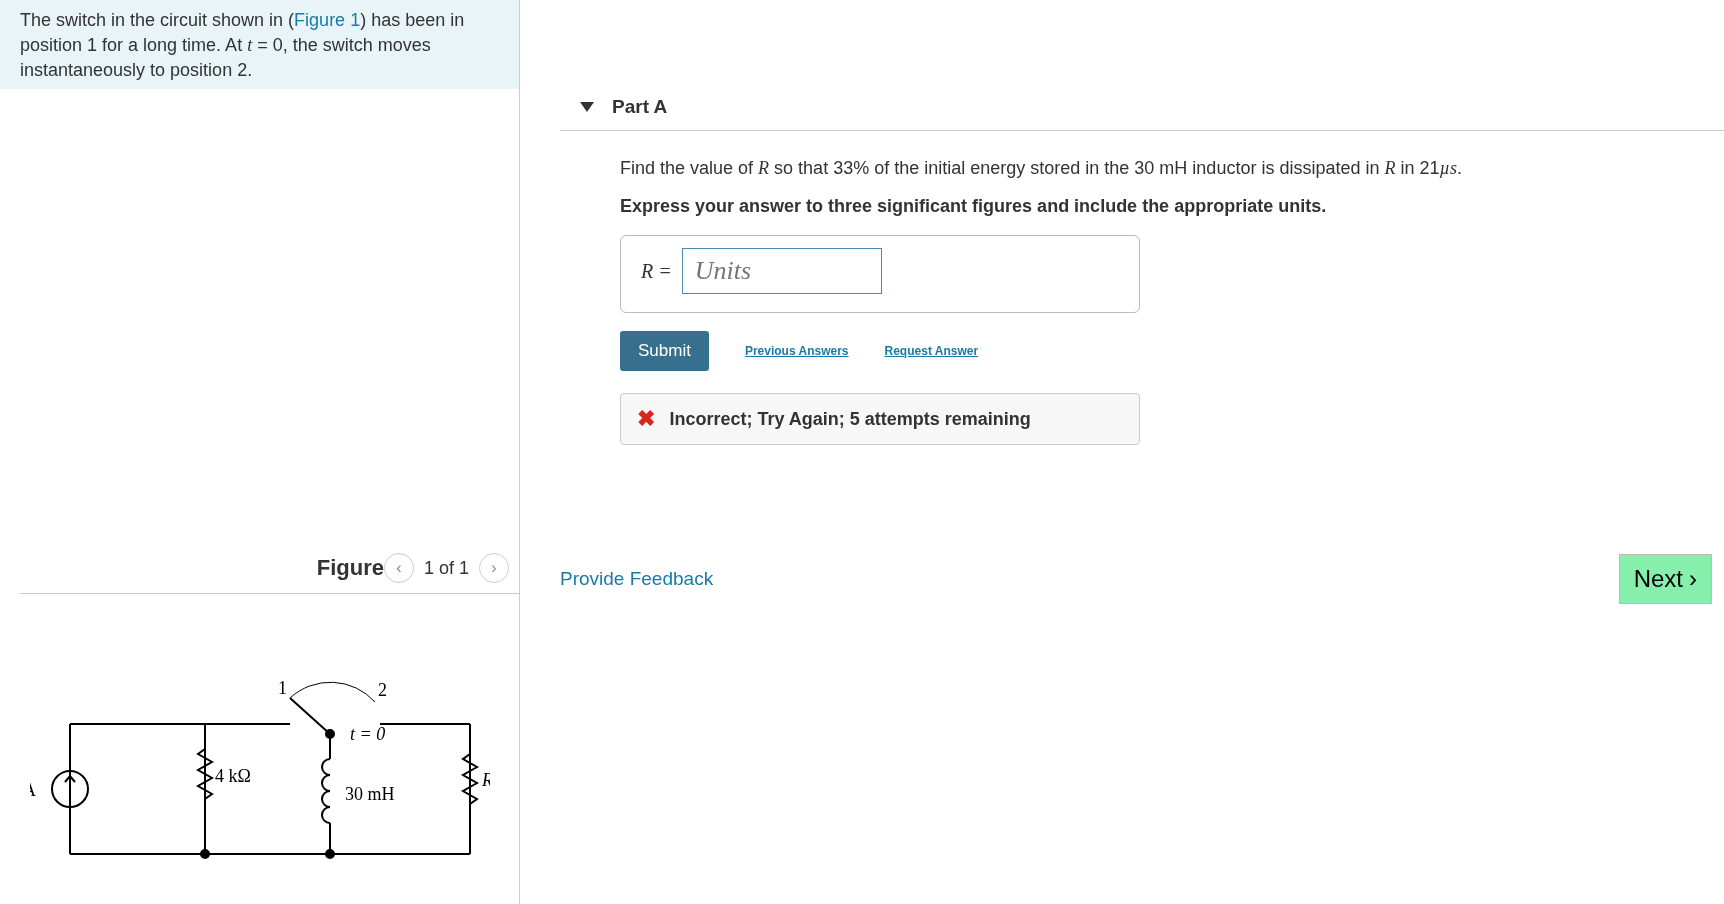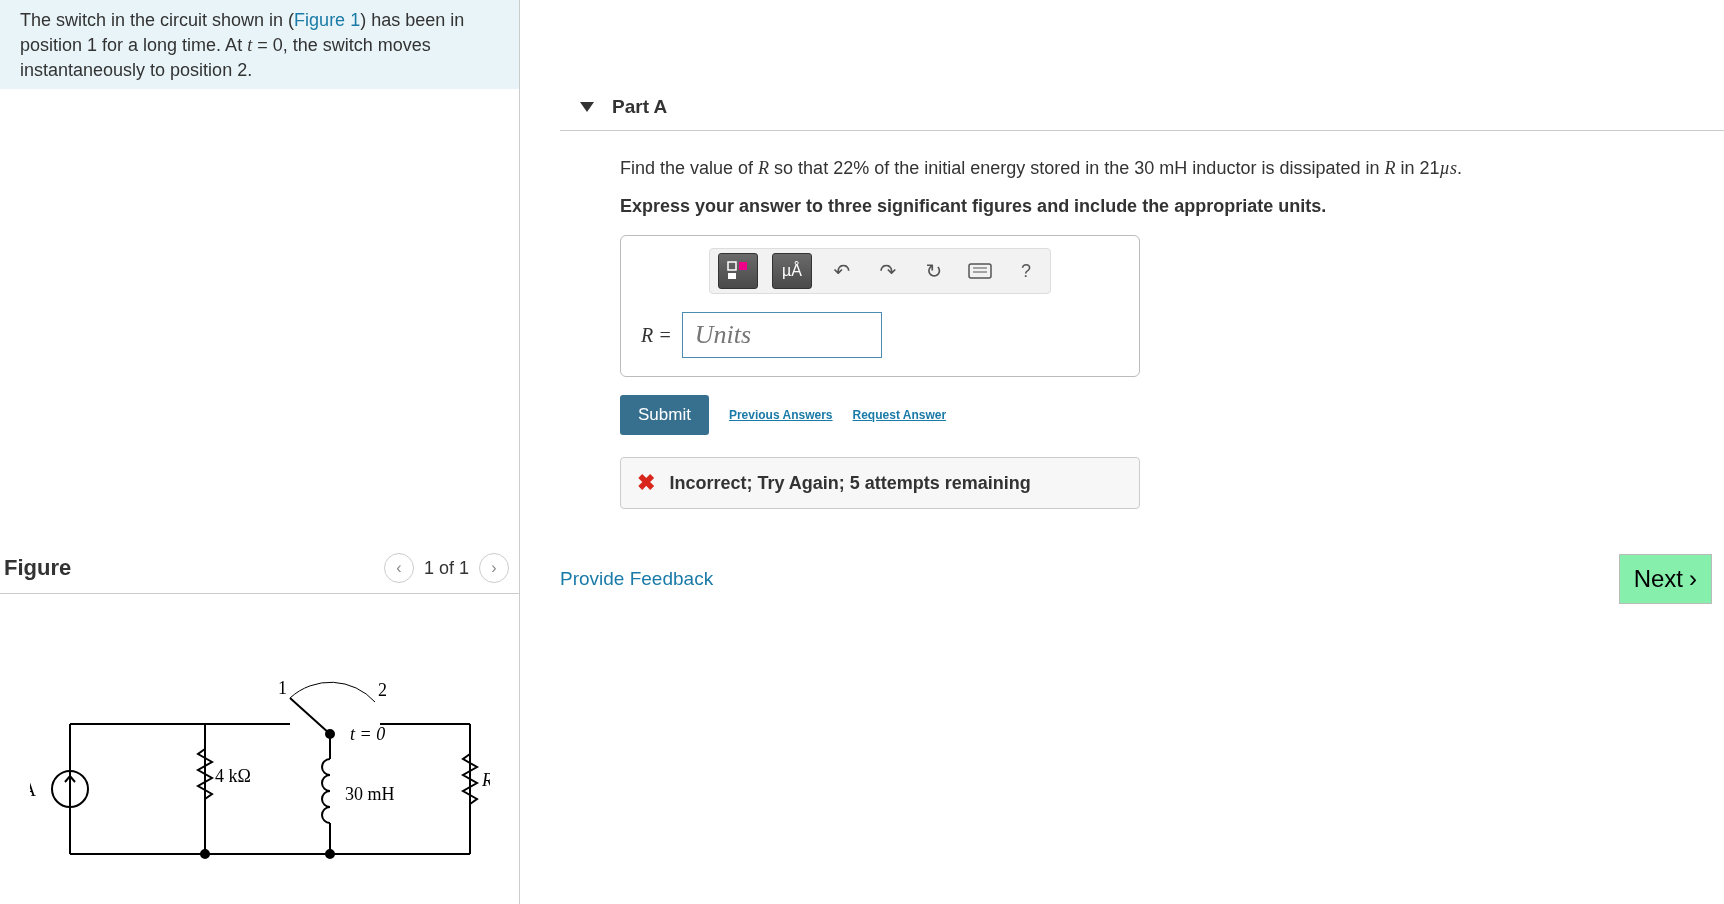--- a/index.html
+++ b/index.html
@@ -28,23 +28,24 @@
   .problem-statement .fig-link { color: #1a7aa8; }
   .problem-statement .math { font-style: italic; font-family: Georgia, serif; }
   .figure-section {
     position: absolute;
     bottom: 0;
     width: 100%;
   }
   .figure-header {
     display: flex;
     align-items: center;
-    justify-content: space-between;
+    justify-content: flex-end;
     padding: 6px 10px 10px 4px;
     border-bottom: 1px solid #ccc;
+    margin-left: 20px;
   }
   .figure-title { font-weight: bold; font-size: 22px; }
   .figure-nav { display: flex; align-items: center; gap: 10px; font-size: 18px; color: #333; }
   .nav-btn {
     width: 30px; height: 30px;
     border: 1px solid #ccc;
     border-radius: 50%;
     background: #fff;
     display: flex; align-items: center; justify-content: center;
     color: #888; font-size: 16px;
@@ -131,21 +132,21 @@
     font-family: Georgia, serif;
     color: #999;
     padding: 0 12px;
     background: #fff;
   }
   .value-input { width: 200px; }
   .units-input { width: 200px; }
   .action-row {
     display: flex;
     align-items: center;
-    gap: 20px;
+    gap: 36px;
     margin-top: 18px;
   }
   .submit-btn {
     background: #37708f;
     color: #fff;
     border: none;
     border-radius: 3px;
     padding: 10px 18px;
     font-size: 17px;
     cursor: pointer;
@@ -245,46 +246,25 @@
 </div>
 
 <div class="right-panel">
   <div class="part-header">
     <div class="collapse-icon"></div>
     <div class="part-title">Part A</div>
   </div>
 
   <div class="part-body">
     <div class="question-text">
-      <span>Find the value of </span><span class="mi">R</span><span> so that 22</span><span>%</span><span> of the initial energy stored in the 30 </span><span>mH</span><span> inductor is dissipated in </span><span class="mi">R</span><span> in 21</span><span class="mi">µs</span><span>.</span>
+      <span>Find the value of </span><span class="mi">R</span><span> so that 33</span><span>%</span><span> of the initial energy stored in the 30 </span><span>mH</span><span> inductor is dissipated in </span><span class="mi">R</span><span> in 21</span><span class="mi">µs</span><span>.</span>
     </div>
     <div class="instruction">Express your answer to three significant figures and include the appropriate units.</div>
 
     <div class="answer-box">
-      <div class="toolbar">
-        <button class="tool-btn-dark">
-          <svg width="22" height="20">
-              <rect x="1" y="1" width="8" height="8" fill="none" stroke="#fff" stroke-width="1.5"></rect>
-              <rect x="12" y="1" width="8" height="8" fill="#e08"></rect>
-              <rect x="1" y="12" width="8" height="6" fill="#fff"></rect>
-            </svg>
-        </button>
-        <button class="tool-btn-dark" style="font-size:16px;">µÅ</button>
-        <button class="tool-btn-light">↶</button>
-        <button class="tool-btn-light">↷</button>
-        <button class="tool-btn-light">↻</button>
-        <button class="tool-btn-light">
-          <svg width="24" height="16">
-              <rect x="1" y="1" width="22" height="14" rx="2" fill="none" stroke="#555" stroke-width="1.5"></rect>
-              <line x1="5" y1="5" x2="19" y2="5" stroke="#555"></line>
-              <line x1="5" y1="9" x2="19" y2="9" stroke="#555"></line>
-            </svg>
-        </button>
-        <button class="tool-btn-light" style="font-size:18px;">?</button>
-      </div>
       <div class="input-row">
         <span class="var-label">R =</span>
         <input class="units-input" placeholder="Units" style="">
       </div>
     </div>
 
     <div class="action-row">
       <button class="submit-btn">Submit</button>
       <span class="link-btn">Previous Answers</span>
       <span class="link-btn">Request Answer</span>

